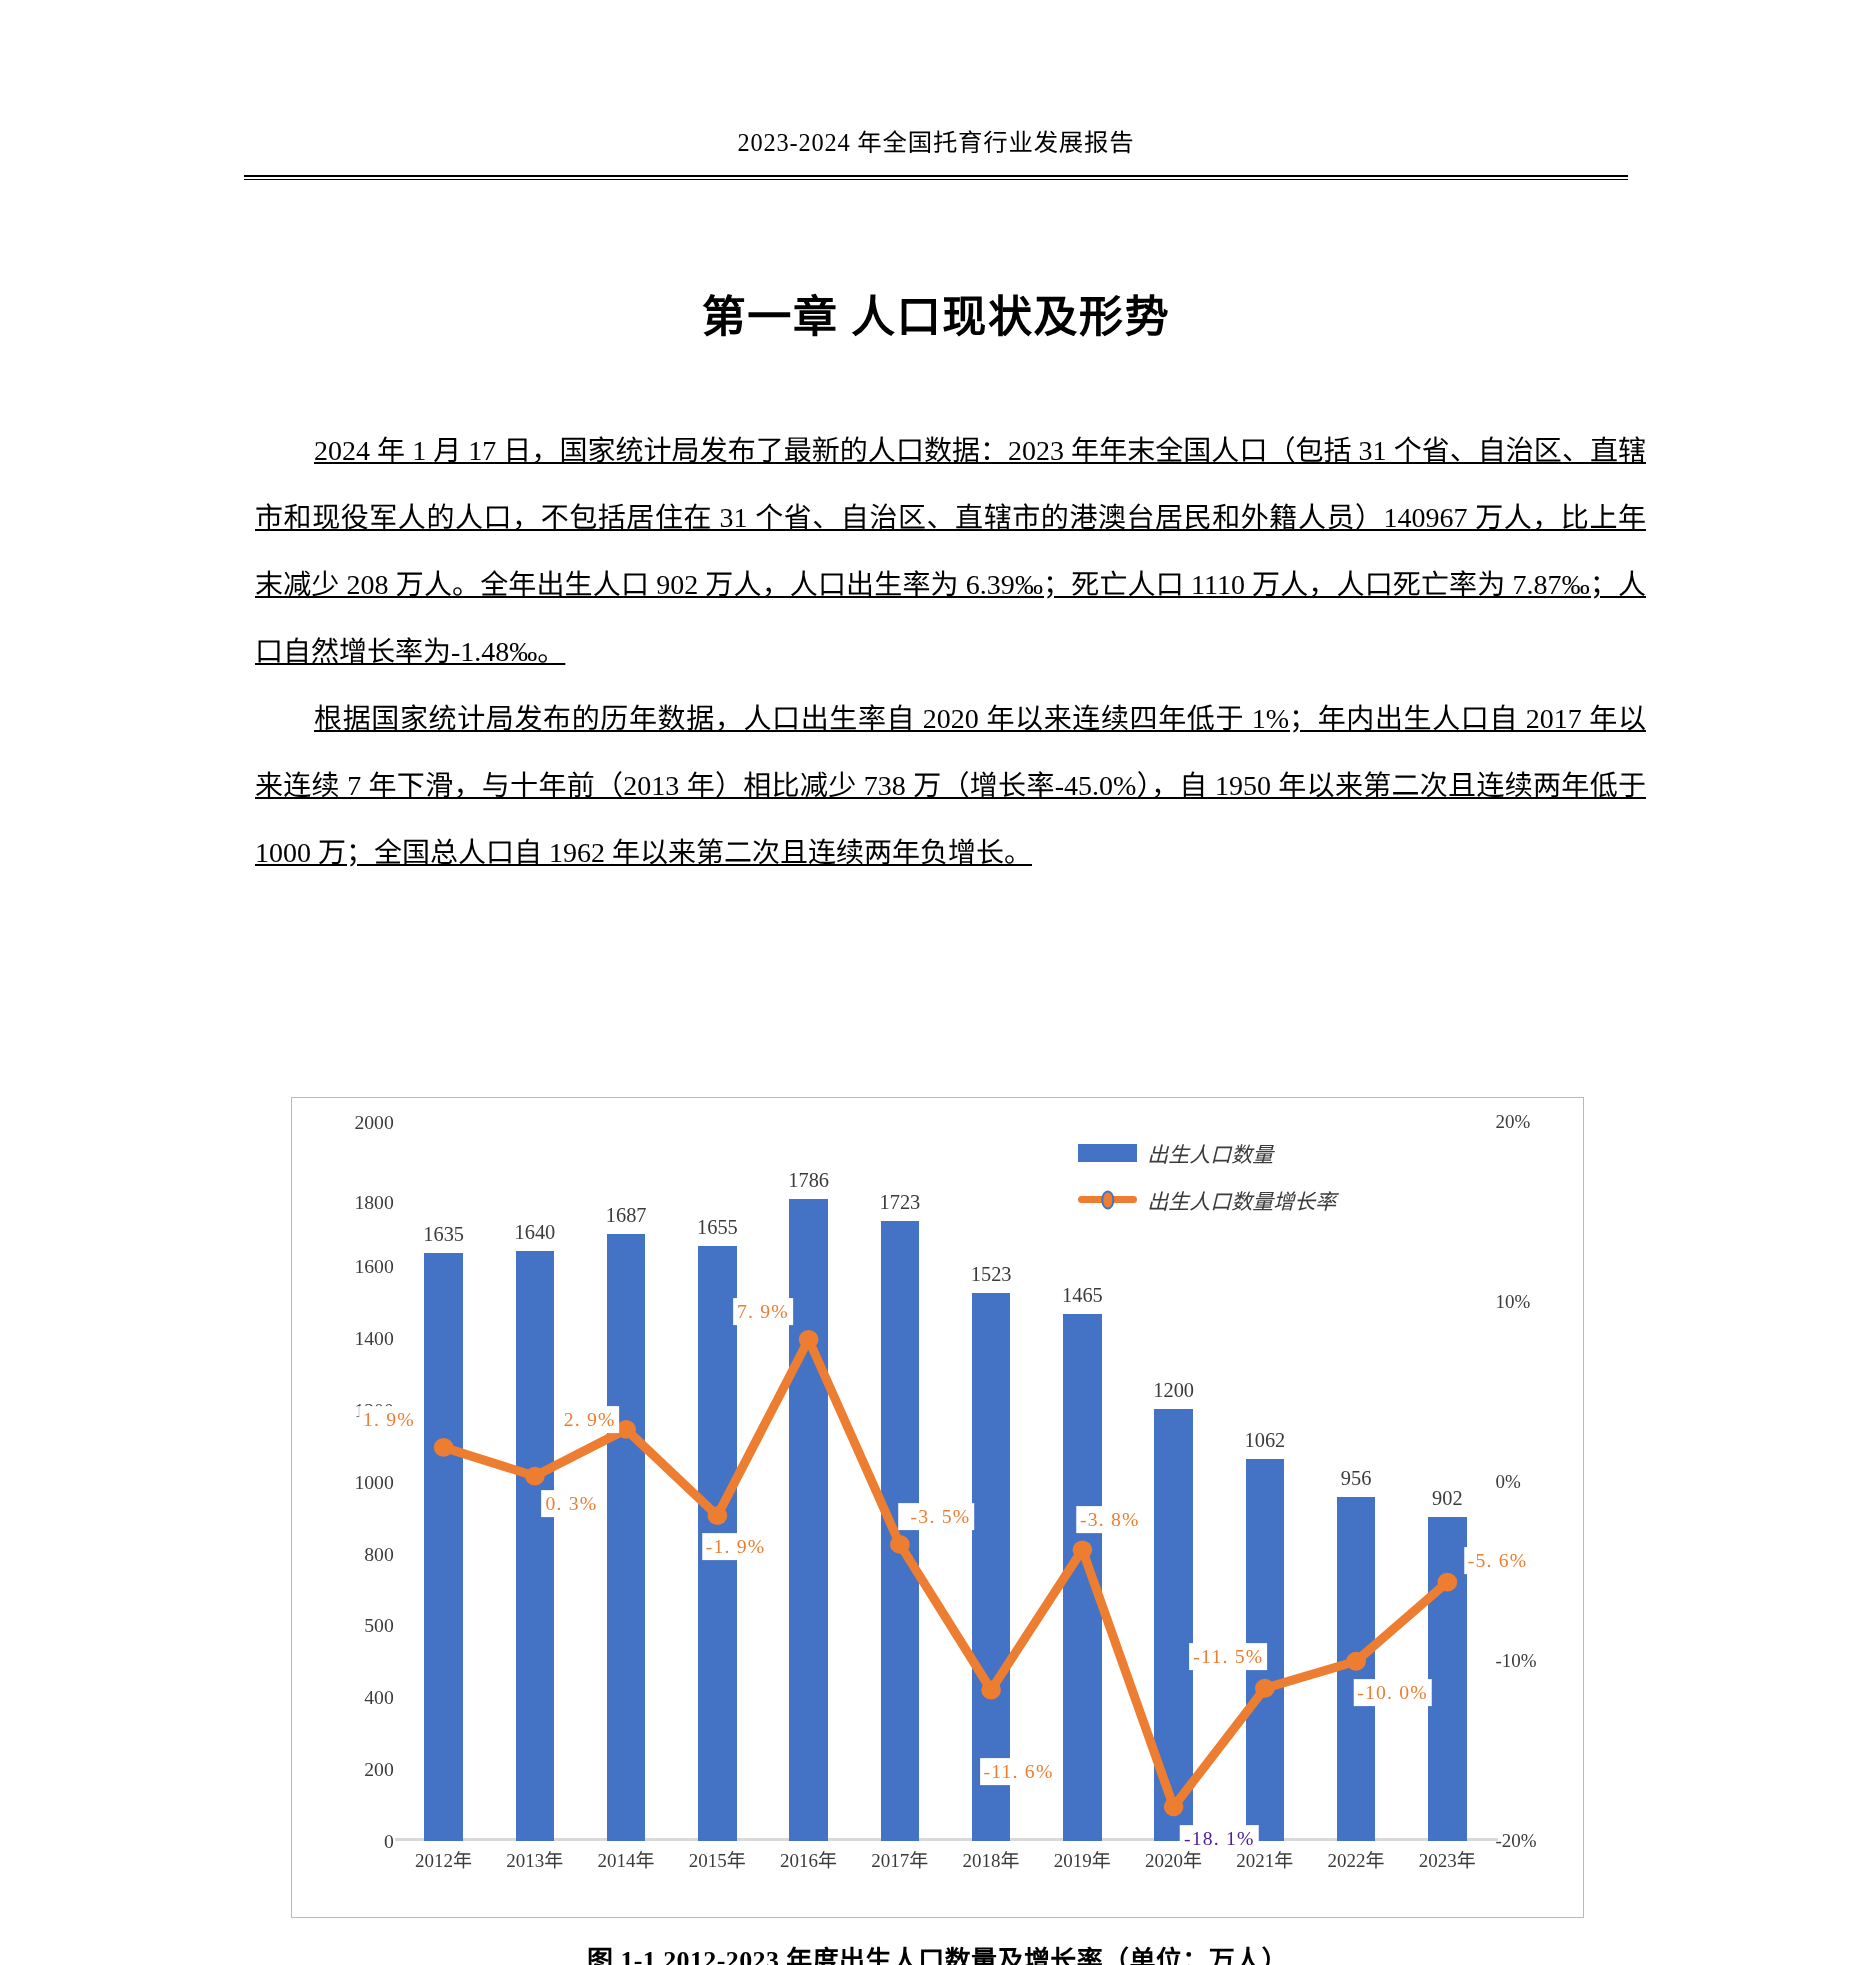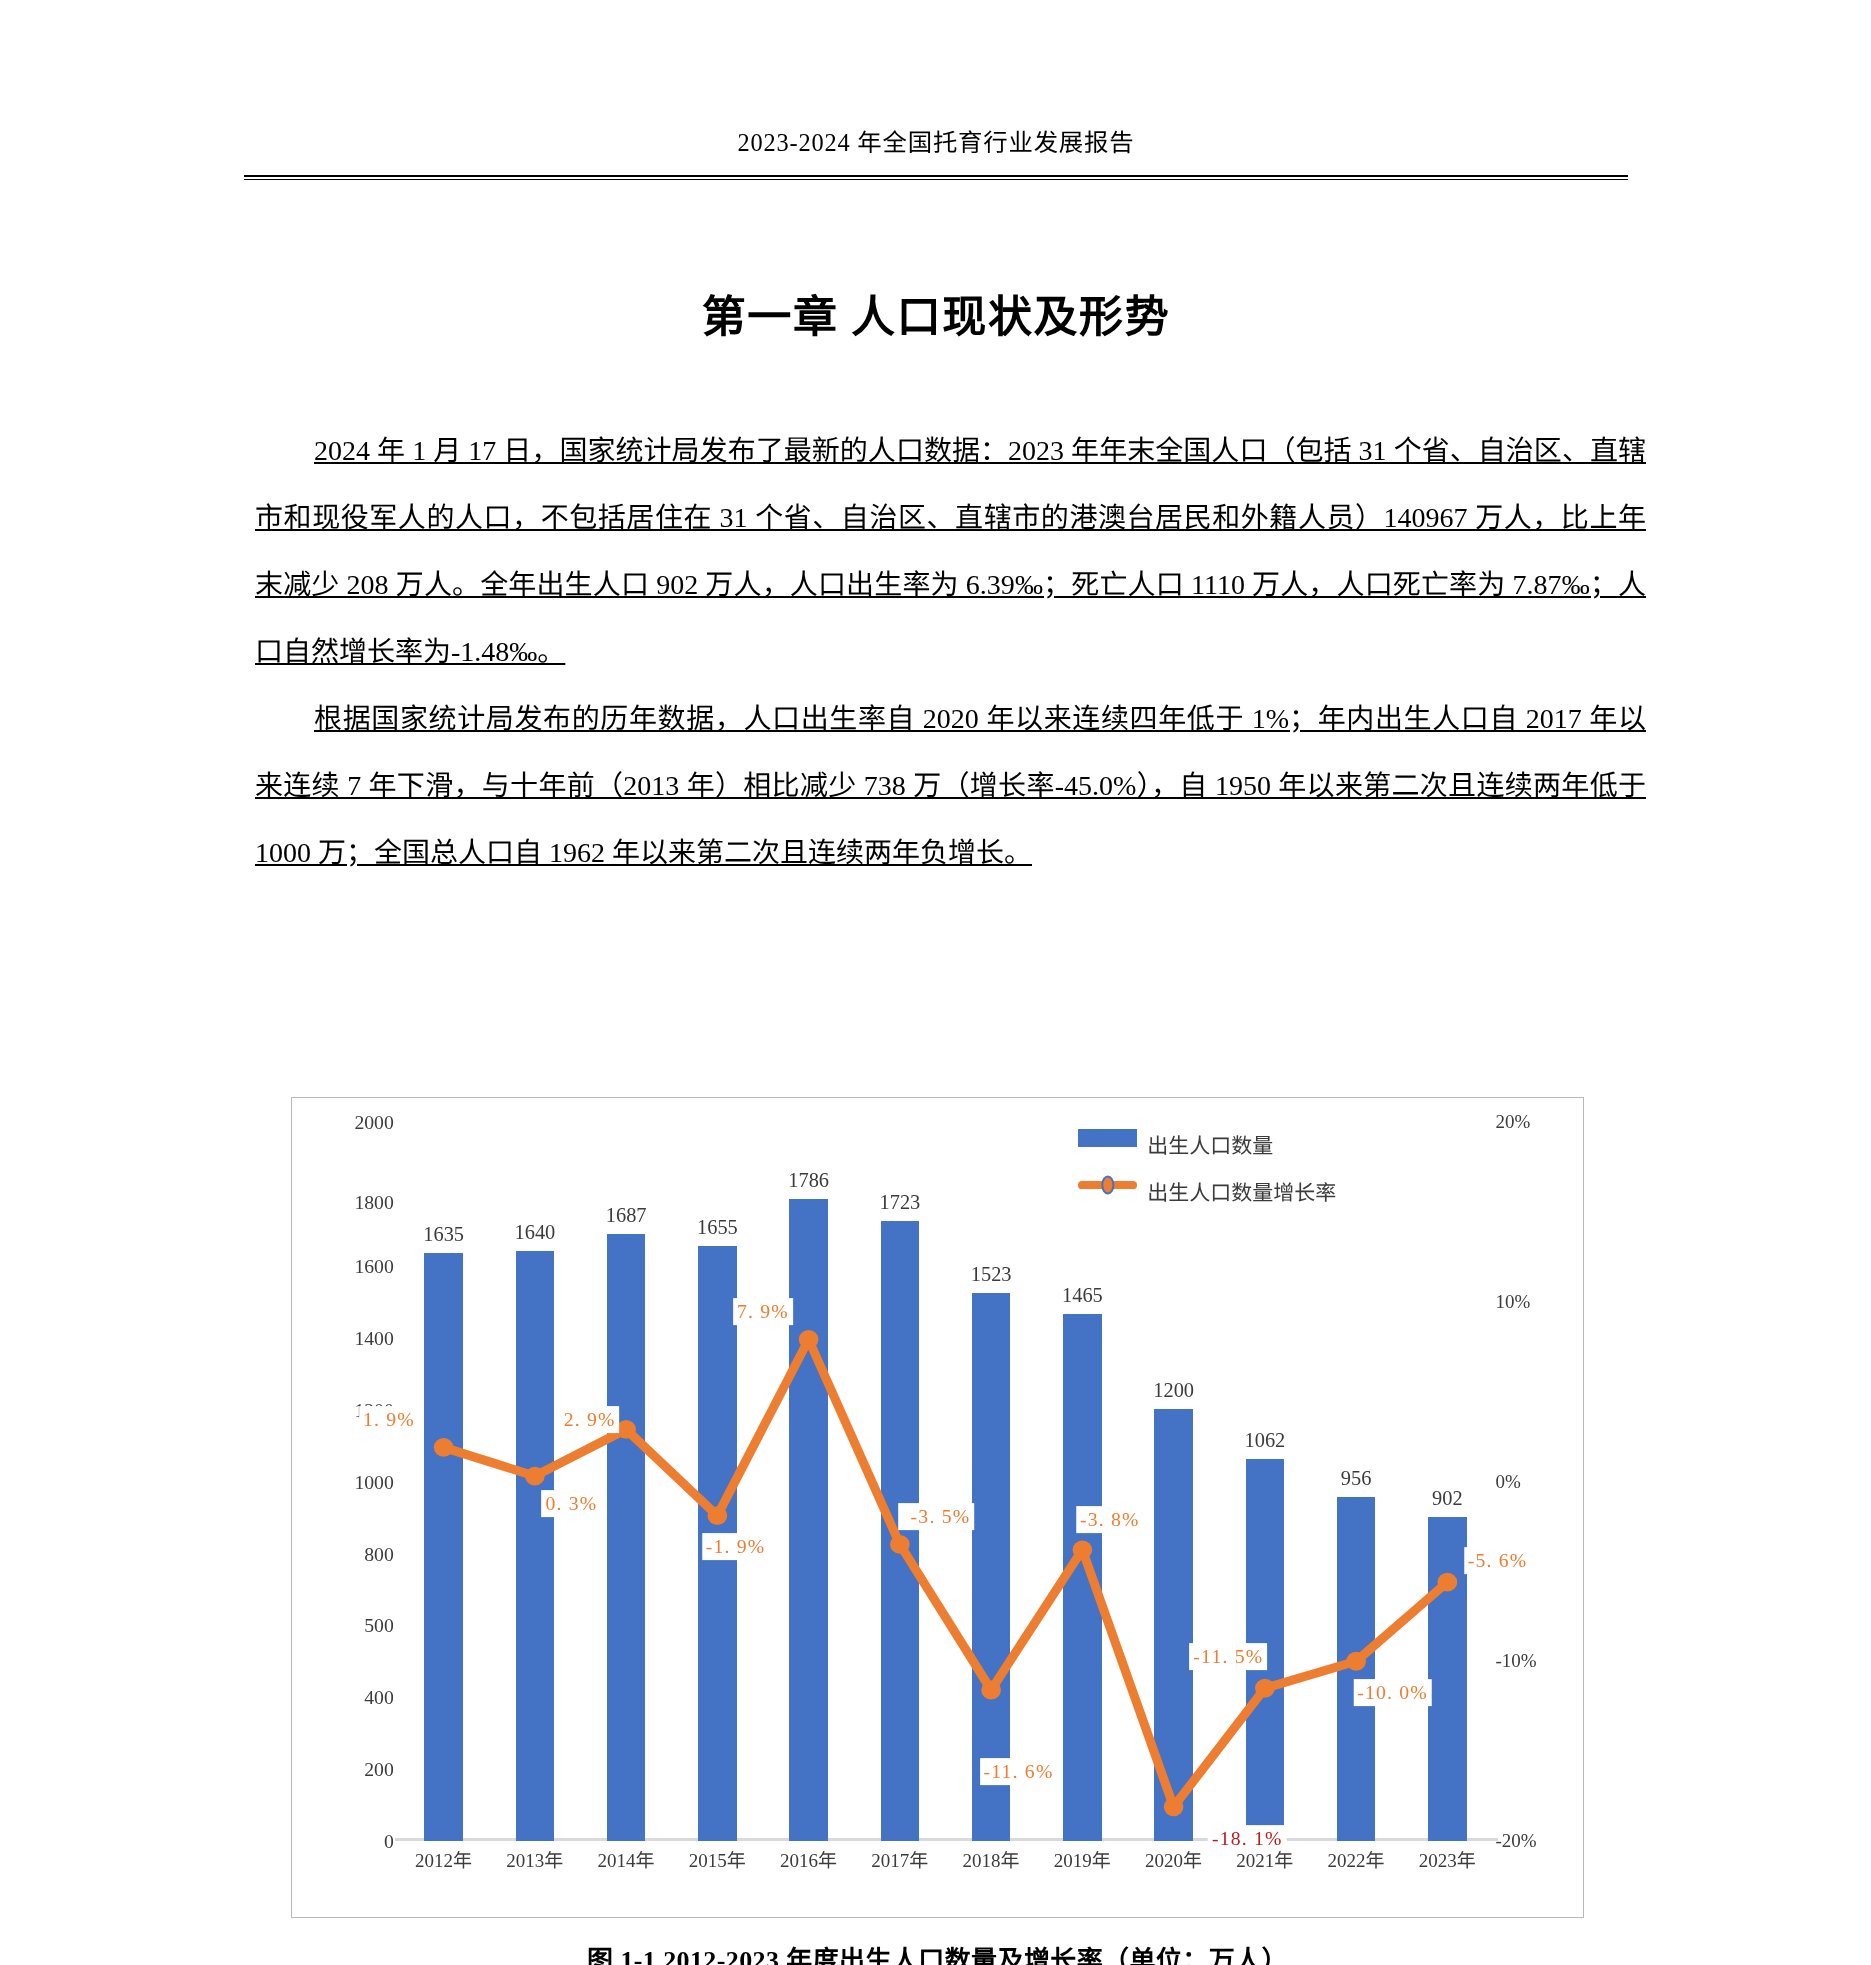--- a/index.html
+++ b/index.html
@@ -222,22 +222,23 @@
   }
 
   .legend {
     position: absolute;
     left: 786px;
     top: 31px;
     width: 354px;
   }
   .legend-row {
     display: flex;
-    align-items: flex-start;
+    align-items: center;
     height: 47px;
+    font-style: italic;
   }
   .legend-swatch-bar {
     width: 59px;
     height: 18px;
     background: #4472c4;
     margin-right: 10.2px;
     flex: 0 0 auto;
   }
   .legend-swatch-line {
     position: relative;
@@ -392,21 +393,21 @@
             </svg>
           <div class="pct-layer" id="pctlayer">
               <div class="pctlabel" style="left: -0.833333%; top: 298px; color: rgb(237, 125, 49);">1. 9%</div>
               <div class="pctlabel" style="left: 15.8333%; top: 382px; color: rgb(237, 125, 49);">0. 3%</div>
               <div class="pctlabel" style="left: 17.5%; top: 280px; color: rgb(237, 125, 49); margin-top: 18px;">2. 9%</div>
               <div class="pctlabel" style="left: 30.8333%; top: 425px; color: rgb(237, 125, 49);">-1. 9%</div>
               <div class="pctlabel" style="left: 33.3333%; top: 190px; color: rgb(237, 125, 49);">7. 9%</div>
               <div class="pctlabel" style="left: 49.1667%; top: 395px; color: rgb(237, 125, 49); padding-left: 12px;">-3. 5%</div>
               <div class="pctlabel" style="left: 56.6667%; top: 602px; color: rgb(237, 125, 49); margin-top: 48px;">-11. 6%</div>
               <div class="pctlabel" style="left: 65%; top: 398px; color: rgb(237, 125, 49);">-3. 8%</div>
-              <div class="pctlabel" style="left: 75%; top: 717px; color: #b91c1c; margin-left: 28px;">-18. 1%</div>
+              <div class="pctlabel" style="left: 75%; top: 717px; color: #4c1d95;">-18. 1%</div>
               <div class="pctlabel" style="left: 75.8333%; top: 535px; color: rgb(237, 125, 49);">-11. 5%</div>
               <div class="pctlabel" style="left: 90.8333%; top: 571px; color: rgb(237, 125, 49);">-10. 0%</div>
               <div class="pctlabel" style="left: 100.417%; top: 439px; color: rgb(237, 125, 49);">-5. 6%</div>
             </div>
         </div>
 
         <div class="xaxis" id="xaxis">
             <div class="xtick">2012年</div>
             <div class="xtick">2013年</div>
             <div class="xtick">2014年</div>

